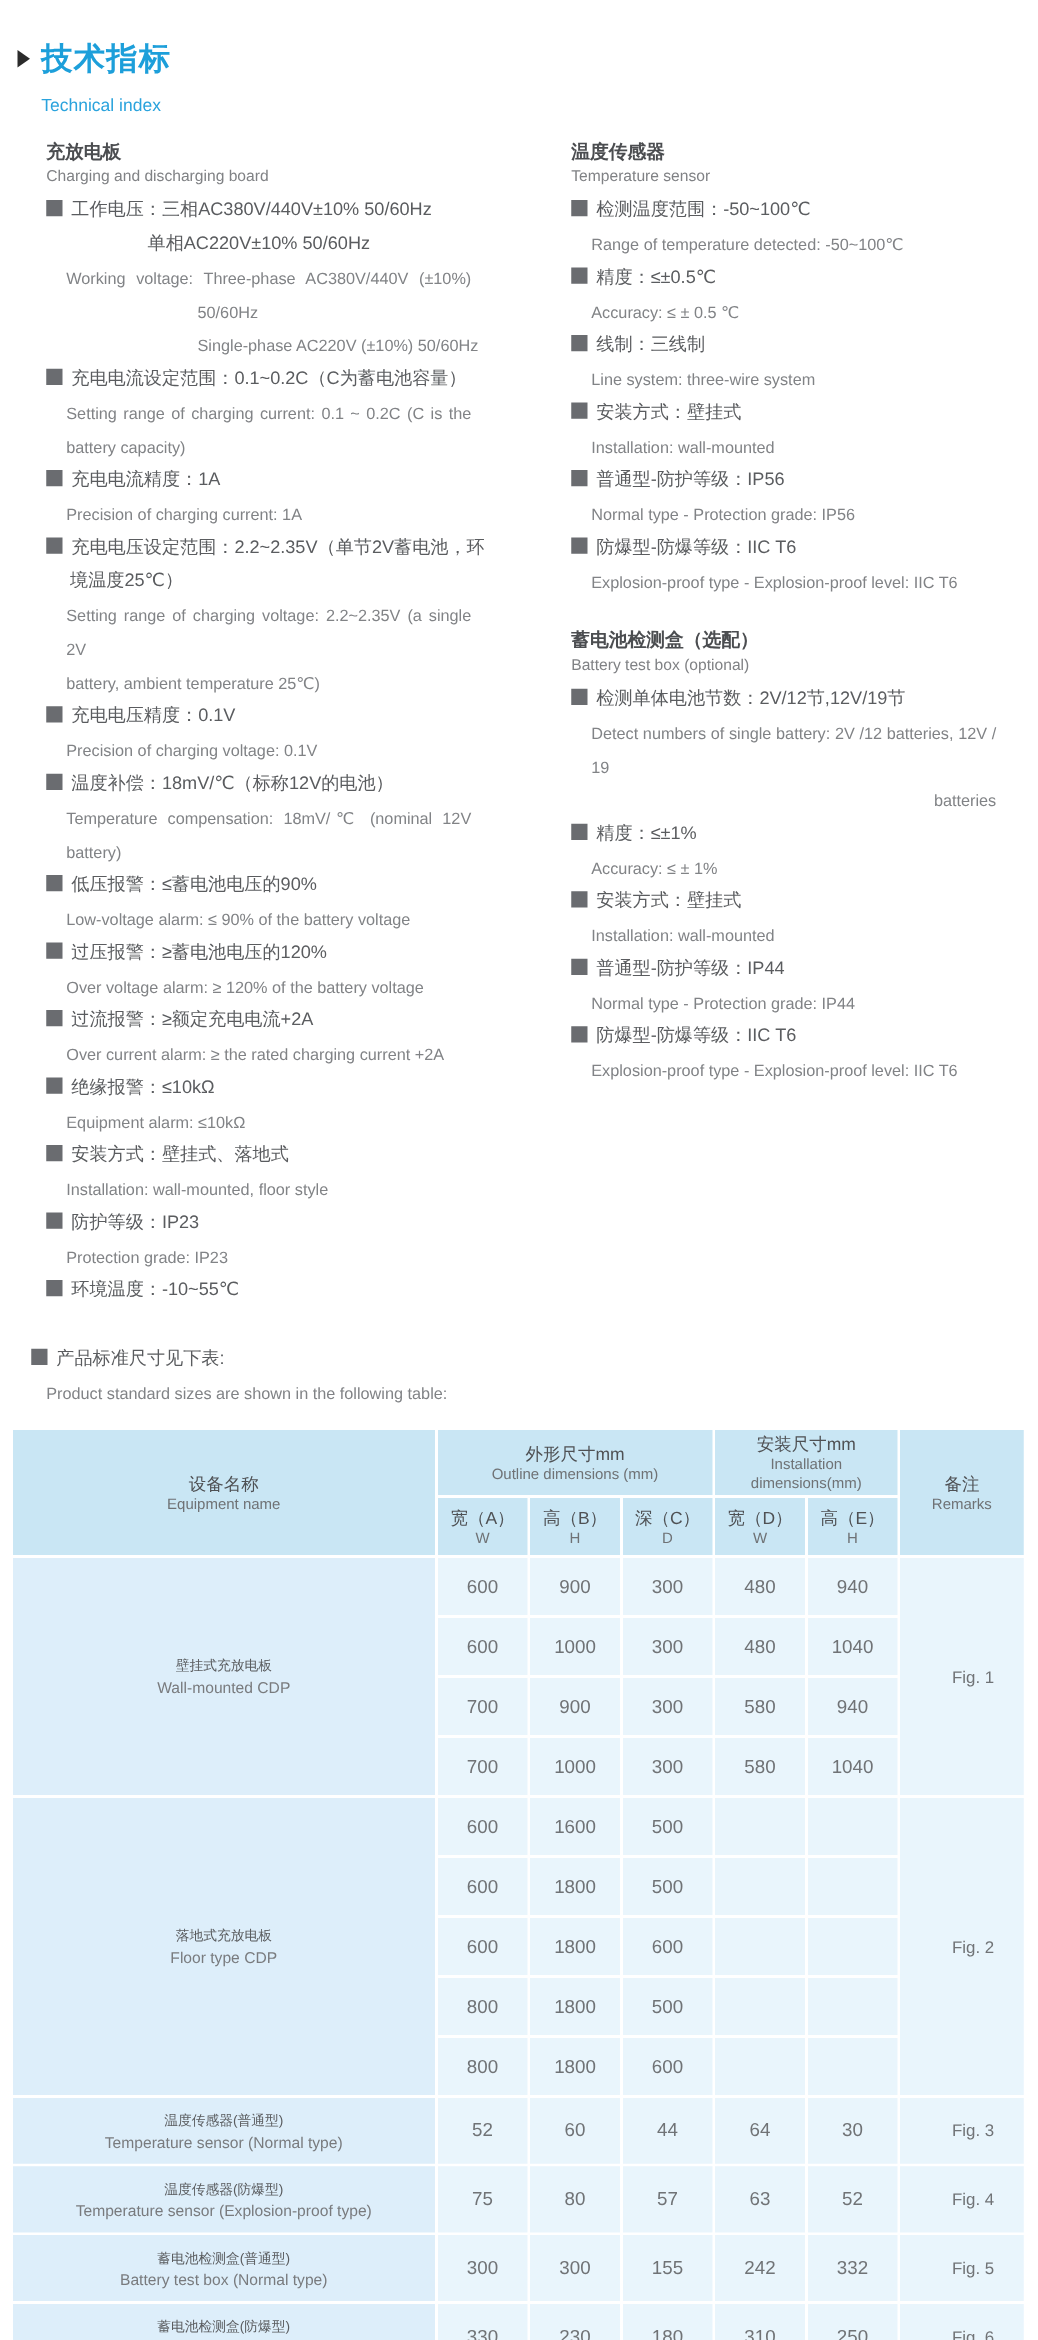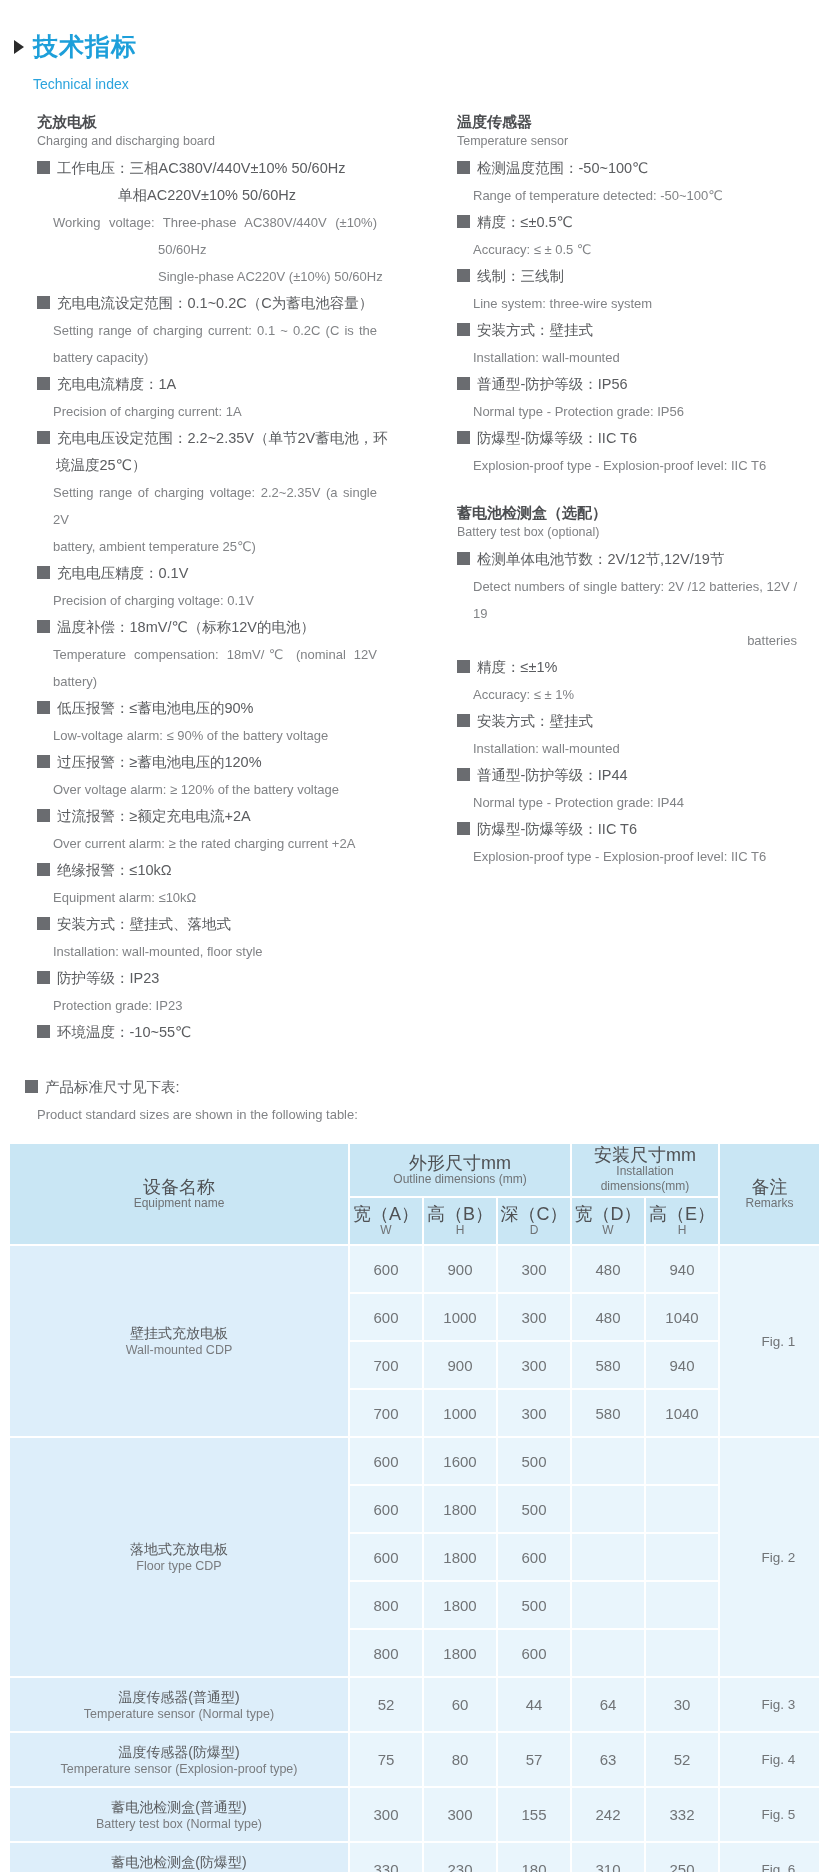--- a/index.html
+++ b/index.html
@@ -30,24 +30,24 @@
   .note .en{margin-left:12px;}
 
   
   .size-table{margin:14px 0 0 8px;border-collapse:collapse;table-layout:fixed;}
   .size-table th,.size-table td{border:2px solid #ffffff;text-align:center;vertical-align:middle;padding:2px;overflow:hidden;}
   .size-table thead th{background:#c9e6f4;font-weight:normal;}
   .size-table thead tr.r1{height:50px;}
   .size-table thead tr.r2{height:48px;}
   .size-table tr.group{height:48px;}
   .size-table tr.single{height:55px;}
-  .th-zh{font-size:18px;color:#4f5154;line-height:18px;}
+  .th-zh{font-size:14px;color:#4f5154;line-height:18px;}
   .th-en{font-size:12px;color:#6f7275;line-height:15px;}
   td.name{background:#ddeefa;}
-  .name-zh{font-size:14px;color:#5a5c5f;line-height:18px;}
+  .name-zh{font-size:11px;color:#5a5c5f;line-height:18px;}
   .name-en{font-size:12.5px;color:#797b7e;line-height:16px;}
   td.num{background:#e9f5fc;color:#707376;font-size:15px;}
   td.remark{background:#e9f5fc;color:#707376;font-size:13.5px;padding-left:20px;}
 </style>
 </head>
 <body>
 
 <div class="page">
 
   <div class="title-row">

